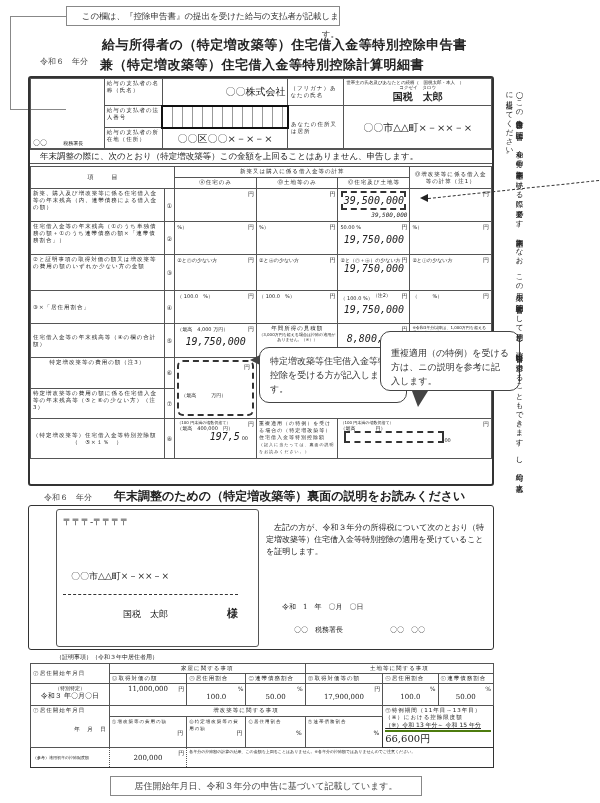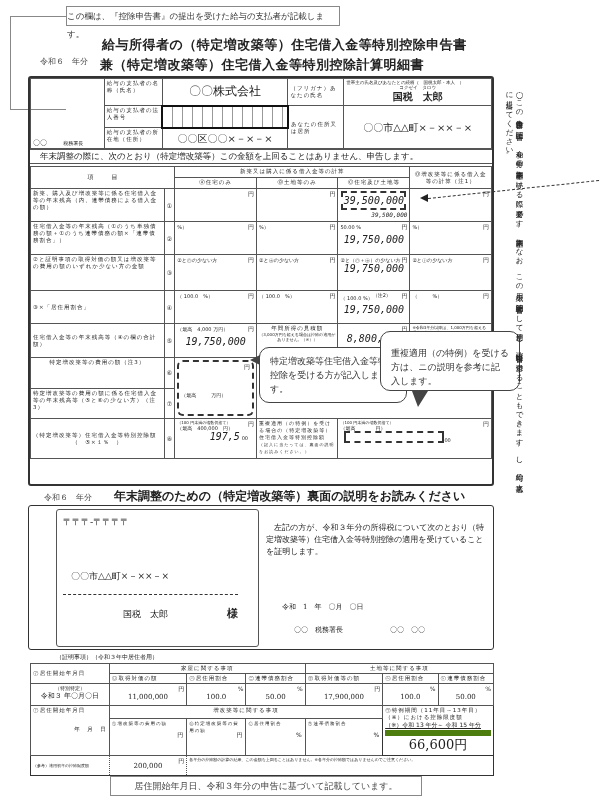--- a/index.html
+++ b/index.html
@@ -1,18 +1,18 @@
 <!DOCTYPE html>
 <html><head>
 <meta charset="utf-8">
 <style>
 *{box-sizing:border-box;margin:0;padding:0}
 body{width:600px;height:803px;background:#fff;font-family:"DejaVu Serif","Liberation Serif",serif;color:#222;position:relative;overflow:hidden}
 .abs{position:absolute}
-.note-top{left:66px;top:6px;width:274px;height:20px;border:1px solid #888;font-size:8.5px;text-align:left;line-height:18px;color:#333}
+.note-top{left:66px;top:6px;width:274px;height:20px;border:1px solid #888;font-size:8.5px;text-align:right;line-height:18px;color:#333}
 .bracket{left:10px;top:16px;width:56px;height:94px;border-left:1px solid #888;border-top:1px solid #888;border-bottom:1px solid #888}
 .year-lbl{font-size:8px;color:#444}
 .title1{left:102px;top:36px;font-size:13px;font-weight:bold;letter-spacing:0.5px}
 .title2{left:100px;top:56px;font-size:13px;font-weight:bold;letter-spacing:0.5px}
 .frame{left:28px;top:76px;width:466px;height:410px;border:2px solid #333;border-radius:3px}
 table{border-collapse:collapse;position:absolute}
 td{border:1px solid #555;font-size:6px;vertical-align:top;padding:1px 2px;position:relative}
 .lbl{font-size:5.5px;letter-spacing:1px;line-height:7px;font-family:"DejaVu Sans",sans-serif}
 .val{font-family:"DejaVu Sans Mono",monospace;font-style:italic;font-size:10px;text-align:center;display:block}
 .yen{position:absolute;right:2px;top:1px;font-size:6px}
@@ -37,21 +37,21 @@
 <div class="abs frame"></div>
 
 <table style="left:30px;top:78px;width:462px">
   <tbody>
       <tr style="height:22px">
     <td rowspan="3" style="width:74px;vertical-align:bottom;font-size:7px">
       <span>〇〇</span>
       <span class="small" style="margin-left:14px">税務署長</span>
     </td>
     <td class="lbl" style="width:58px">給与の支払者の名称（氏名）</td>
-    <td style="width:126px;text-align:center;font-size:12px;vertical-align:middle">〇〇株式会社</td>
+    <td style="width:126px;text-align:right;font-size:10px;vertical-align:middle">〇〇株式会社</td>
     <td class="lbl" style="width:56px;vertical-align:middle">（フリガナ）あなたの氏名</td>
     <td style="width:148px">
       <div class="small" style="font-size:4.5px">世帯主の氏名及びあなたとの続柄（　国税太郎・本人　）</div>
       <div class="small" style="text-align:center;font-size:4.5px">コクゼイ　タロウ</div>
       <div style="text-align:center;font-size:10px;font-weight:bold">国税　太郎</div>
     </td>
   </tr>
   <tr style="height:22px">
     <td class="lbl">給与の支払者の法人番号</td>
     <td style="border:2px solid #111;background:repeating-linear-gradient(90deg,#fff 0,#fff 9px,#999 9px,#999 10px)"></td>
@@ -231,21 +231,21 @@
     <td class="lbl" style="width:56px">㋬居住用割合</td>
     <td class="lbl" style="width:56px">㋣連帯債務割合</td>
   </tr>
   <tr style="height:22px">
     <td class="small" style="text-align:center">
           <div>（特別特定）</div>
           <div style="font-size:7px">令和３ 年〇月〇日</div>
         </td>
     <td>
           <span class="yen">円</span>
-          <div style="font-size:7px;text-align:center;margin-top:8px">11,000,000</div>
+          <div style="font-size:7px;text-align:center;">11,000,000</div>
         </td>
     <td>
           <span class="yen">%</span>
           <div style="font-size:7px;text-align:center;margin-top:8px">100.0</div>
         </td>
     <td>
           <span class="yen">%</span>
           <div style="font-size:7px;text-align:center;margin-top:8px">50.00</div>
         </td>
     <td>
@@ -263,21 +263,21 @@
   </tr>
   <tr style="height:10px">
     <td rowspan="2" class="lbl" style="vertical-align:top">
           <div>㋠居住開始年月日</div>
           <div style="text-align:right;margin-top:12px">年　月　日</div>
         </td>
     <td colspan="4" class="lbl" style="text-align:center">増改築等に関する事項</td>
     <td colspan="2" rowspan="2" style="border:1.5px solid #333">
       <div class="lbl">㋻特例期間（11年目～13年目）（※）における控除限度額</div>
       <div class="small" style="font-size:6px;text-decoration:underline">（※）令和 13 年分～ 令和 15 年分</div>
-      <div style="font-size:13px;text-align:center;border-top:6px solid #4d7c0f">66,600円</div>
+      <div style="font-size:10px;text-align:left;border-top:2px solid #4d7c0f">66,600円</div>
     </td>
   </tr>
   <tr style="height:28px">
     <td class="lbl" style="font-size:4.5px">
           <div>㋷増改築等の費用の額</div>
           <span class="yen" style="top:12px">円</span>
         </td>
     <td class="lbl" style="font-size:4.5px">
           <div>㋸特定増改築等の費用の額</div>
           <span class="yen" style="top:12px">円</span>

